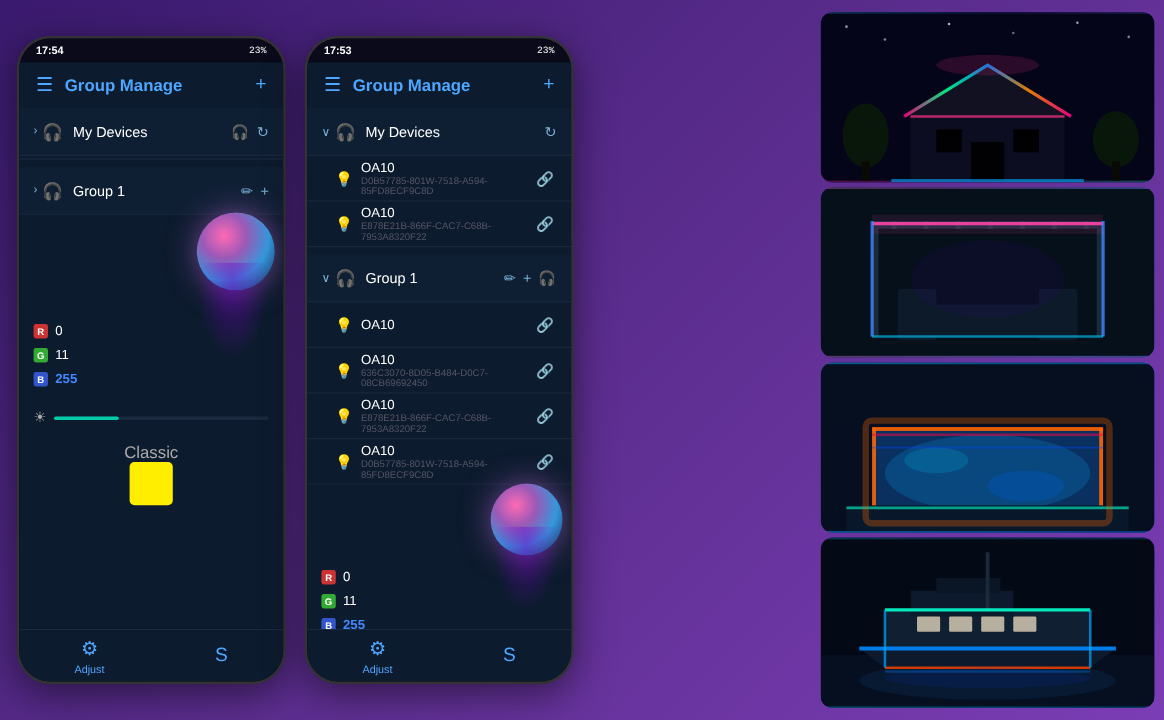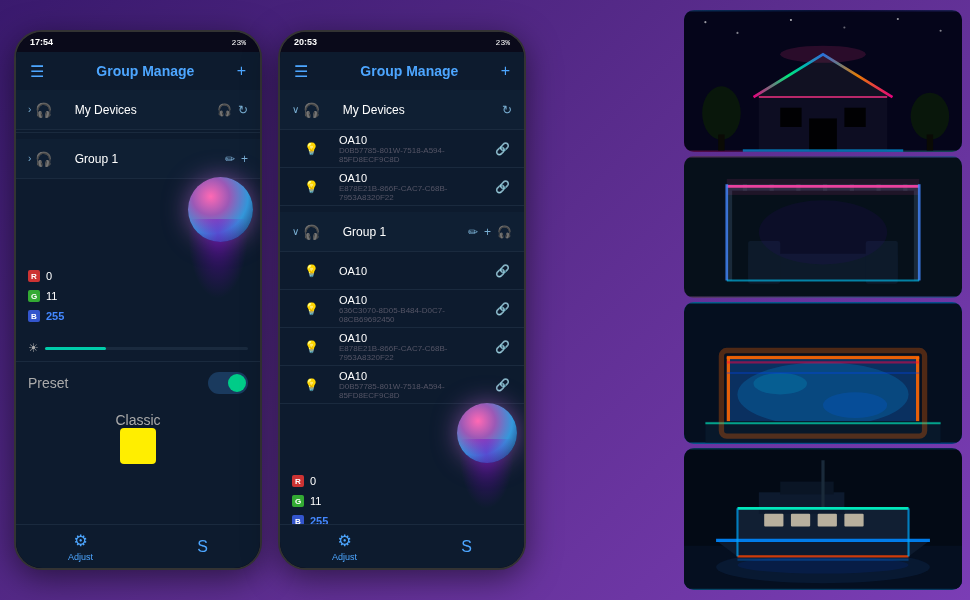--- a/index.html
+++ b/index.html
@@ -13,21 +13,21 @@
     }
 
     .phones-container {
       display: flex;
       gap: 0;
       padding: 10px 6px;
       flex: 0 0 680px;
     }
 
     .phone {
-      width: 248px;
+      width: 224px;
       height: 540px;
       background: #0a0a1a;
       border-radius: 28px;
       border: 2px solid #333;
       overflow: hidden;
       display: flex;
       flex-direction: column;
       position: relative;
       margin: 20px 8px;
       box-shadow: 0 8px 32px rgba(0,0,0,0.5);
@@ -52,21 +52,21 @@
       justify-content: space-between;
       padding: 6px 14px;
       height: 38px;
     }
 
     .header-title {
       font-size: 14px;
       color: #4da6ff;
       font-weight: 600;
       flex: 1;
-      text-align: center;
+      text-align: left;
     }
 
     .header-icon {
       font-size: 16px;
       color: #4da6ff;
       cursor: pointer;
     }
 
     .header-left-icon {
       font-size: 16px;
@@ -87,21 +87,21 @@
       padding: 8px 12px;
       border-bottom: 1px solid #1a2a3e;
       background: #0f1f33;
       height: 40px;
     }
 
     .device-row-text {
       font-size: 12px;
       color: #fff;
       flex: 1;
-      margin-left: 18px;
+      margin-left: 4px;
     }
 
     .row-icon { font-size: 14px; color: #7ab0d4; margin-right: 4px; }
     .row-action { font-size: 12px; color: #7ab0d4; margin-left: 6px; cursor: pointer; }
 
     .chevron { font-size: 10px; color: #7ab0d4; margin-right: 4px; }
 
     .group-row {
       display: flex;
       align-items: center;
@@ -252,21 +252,21 @@
     }
 
     .sub-device {
       display: flex;
       align-items: center;
       padding: 6px 14px 6px 24px;
       border-bottom: 1px solid #1a2a3e;
       height: 38px;
     }
 
-    .sub-device-info { flex: 1; margin-left: 20px; }
+    .sub-device-info { flex: 1; margin-left: 6px; }
     .sub-device-name { font-size: 11px; color: #fff; }
     .sub-device-id { font-size: 8px; color: #556; }
 
     
     .photos-panel {
       flex: 1;
       display: grid;
       grid-template-columns: 1fr;
       grid-template-rows: 1fr 1fr 1fr 1fr;
       gap: 4px;
@@ -409,26 +409,20 @@
         </div>
       </div>
 
       <div class="brightness-row">
         <span class="brightness-icon">☀</span>
         <div class="brightness-bar">
           <div class="brightness-fill"></div>
         </div>
       </div>
 
-      <div class="preset-row">
-        <span class="preset-label">Preset</span>
-        <div class="toggle-switch">
-          <div class="toggle-knob"></div>
-        </div>
-      </div>
 
       <div class="classic-row">
         <span class="classic-label">Classic</span>
         <div class="classic-swatch"></div>
       </div>
 
     </div>
 
     <div class="tab-bar">
       <div class="tab-item">
@@ -437,21 +431,21 @@
       </div>
       <div class="tab-item">
         <span class="tab-icon">S</span>
       </div>
     </div>
   </div>
 
   <div class="phone">
 
     <div class="phone-status-bar">
-      <span class="status-left">20:53</span>
+      <span class="status-left">17:53</span>
       <div class="status-right">
         <span>23%</span>
       </div>
     </div>
 
     <div class="phone-header">
       <span class="header-left-icon">☰</span>
       <span class="header-title">Group Manage</span>
       <span class="header-icon">+</span>
     </div>

